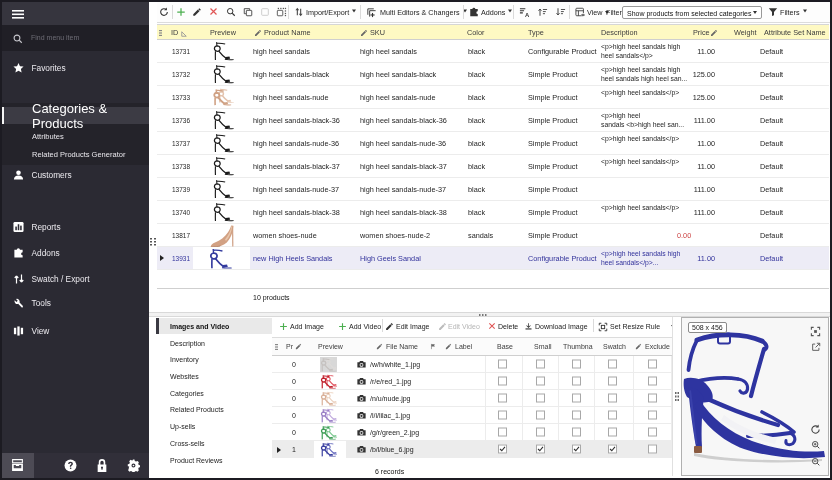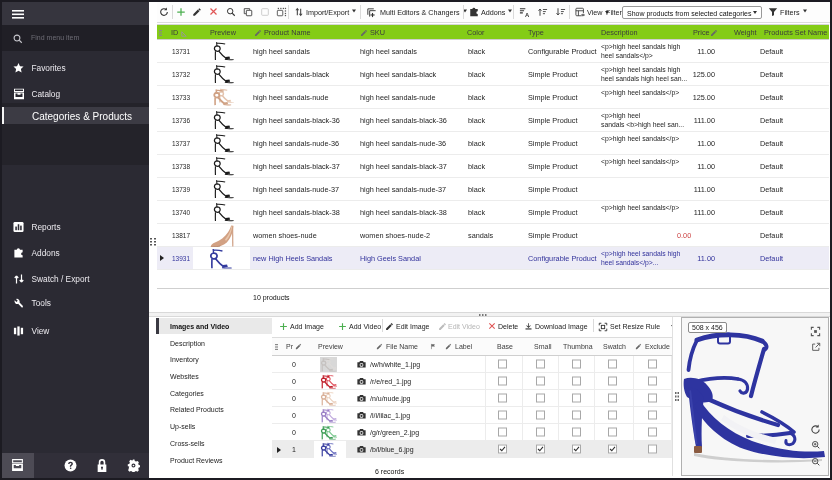--- a/index.html
+++ b/index.html
@@ -24,21 +24,21 @@
 #sideBar{left:0;top:451px;width:147px;height:25px;background:#312f39;}
 #sideBarSel{left:0;top:0;width:32px;height:25px;background:#4d4b55;}
 
 #splitL{left:149px;top:2px;width:8px;height:310px;background:#fff;border-right:1px solid #d0d0d0;}
 #main{left:157px;top:2px;width:673px;height:310px;background:#fff;}
 #tbar{left:0;top:0;width:673px;height:20px;background:#fdfdfd;border-bottom:1px solid #dcdcdc;}
 .tsep{position:absolute;top:3px;width:1px;height:14px;background:#dadada;}
 .ttxt{position:absolute;top:50%;transform:translateY(-50%);font-size:7.2px;color:#1b1b1b;white-space:nowrap;}
 .car{display:inline-block;width:0;height:0;border-left:2.5px solid transparent;border-right:2.5px solid transparent;border-top:3px solid #333;vertical-align:2px;margin-left:3px;}
 
-#ghead{left:0;top:22px;width:672px;height:16px;background:#84cc16;border-top:1px solid #d6d6d6;border-bottom:1px solid #cfcfcf;box-sizing:border-box;}
+#ghead{left:0;top:22px;width:672px;height:16px;background:#fef9c3;border-top:1px solid #d6d6d6;border-bottom:1px solid #cfcfcf;box-sizing:border-box;}
 .h{position:absolute;top:50%;transform:translateY(-50%);font-size:7.3px;color:#3c3c3c;white-space:nowrap;}
 .row{left:0;width:672px;height:23px;border-bottom:1px solid #ececec;box-sizing:border-box;background:#fff;}
 .c{position:absolute;top:50%;transform:translateY(-50%);font-size:7.3px;color:#1f1f1f;white-space:nowrap;}
 .desc{position:absolute;top:3px;font-size:6.8px;color:#1f1f1f;width:105px;line-height:8.5px;}
 #gfootTop{left:0;top:286px;width:672px;height:1px;background:#cfcfcf;}
 #prodCount{left:96px;top:292px;font-size:7px;color:#111;}
 
 #hsplit{left:149px;top:312px;width:681px;height:5px;background:#f2f2f2;border-top:1px solid #d9d9d9;border-bottom:1px solid #d9d9d9;box-sizing:border-box;}
 
 #tabs{left:156px;top:317px;width:116px;height:159px;background:#fff;border-right:1px solid #d5d5d5;}
@@ -76,32 +76,39 @@
         <line x1="7.5" y1="7.5" x2="10.5" y2="10.5" stroke="#c6c6cc" stroke-width="1.3"></line>
       </svg>
     <div id="findTxt" class="a">Find menu item</div>
   </div>
   <div class="mItem a" style="top:53px">
       <svg width="11" height="11" viewBox="0 0 24 24">
         <path fill="#fff" d="M12 1l3.2 7.1 7.8.8-5.8 5.2 1.6 7.6L12 17.8 5.2 21.7l1.6-7.6L1 8.9l7.8-.8z"></path>
       </svg>
       <span class="lbl">Favorites</span>
     </div>
-  <div class="mItem a" style="top:79px">
-      <svg width="12" height="11" viewBox="0 0 24 22">
-        <path fill="#fff" d="M2 0h20v7H2zM4 2v3h16V2zM2 8h20v14H2zm3 2v7h14v-7h-4v2.5h-6V10z"></path>
-      </svg>
-      <span class="lbl">Catalog</span>
-    </div>
   <div id="subBlock" class="a"></div>
   <div id="selSub" class="a">
       <div class="bar"></div>
-      <span style="position:absolute;left:30px;top:50%;transform:translateY(-50%);font-size:10px;color:#fff;">Categories &amp; Products</span>
-    </div>
-
+      <span style="position:absolute;left:30px;top:50%;transform:translateY(-50%);font-size:13px;color:#fff;">Categories &amp; Products</span>
+    </div>
+  <div class="sItem a" style="top:124px">
+      <span class="lbl">Attributes</span>
+    </div>
+  <div class="sItem a" style="top:142px">
+      <span class="lbl">Related Products Generator</span>
+    </div>
+
+  <div class="mItem a" style="top:160px">
+      <svg width="11" height="11" viewBox="0 0 24 24">
+        <circle cx="12" cy="7" r="5" fill="#fff"></circle>
+        <path fill="#fff" d="M2 22c0-6 4-9 10-9s10 3 10 9z"></path>
+      </svg>
+      <span class="lbl">Customers</span>
+    </div>
   <div class="mItem a" style="top:212px">
       <svg width="11" height="11" viewBox="0 0 24 24">
         <rect x="1" y="1" width="22" height="22" rx="3" fill="#fff"></rect>
         <rect x="5" y="11" width="3.4" height="8" fill="#2b2a33"></rect>
         <rect x="10.3" y="6" width="3.4" height="13" fill="#2b2a33"></rect>
         <rect x="15.6" y="9" width="3.4" height="10" fill="#2b2a33"></rect>
       </svg>
       <span class="lbl">Reports</span>
     </div>
   <div class="mItem a" style="top:238px">
@@ -323,21 +330,21 @@
       <div class="h" style="left:310px">Color</div>
       <div class="h" style="left:371px">Type</div>
       <div class="h" style="left:444px">Description</div>
       <div class="h" style="left:536px">Price</div>
       <div class="a" style="left:553px;top:4px">
         <svg width="8" height="8" viewBox="0 0 24 24">
           <path fill="#666" d="M3 17.2V21h3.8L17.9 9.9l-3.8-3.8zM20.7 7.1a1 1 0 000-1.4l-2.4-2.4a1 1 0 00-1.4 0l-1.8 1.8 3.8 3.8z"></path>
         </svg>
       </div>
       <div class="h" style="left:577px">Weight</div>
-      <div class="h" style="left:607px">Products Set Name</div>
+      <div class="h" style="left:607px">Attribute Set Name</div>
     </div>
   <div id="rows" class="a" style="left:0;top:38px;width:672px;">
       <div class="row a" style="top:0px;">
         <div class="c" style="left:10px;width:23px;text-align:right;color:#1f1f1f;font-size:6.5px">13731</div>
         <div style="position:absolute;left:56px;top:1px;">
           <svg width="22" height="20" viewBox="0 0 19 17">
             <g fill="none" stroke="#1a1a1a">
               <path stroke-width=".9" d="M3.1 0.8 L3.4 4.2"></path>
               <path stroke-width=".9" d="M3.2 1.8 C5.5 1.6 8.5 1.9 10.5 2.4"></path>
               <path stroke-width="1.1" d="M3.4 4 C1.6 4.3 0.9 5.8 1.4 7.2 C2 8.8 4.2 9.2 5.4 8.2 C6.6 7.2 6.4 5.2 5.1 4.4 C4.6 4.1 4 4 3.4 4 Z"></path>

